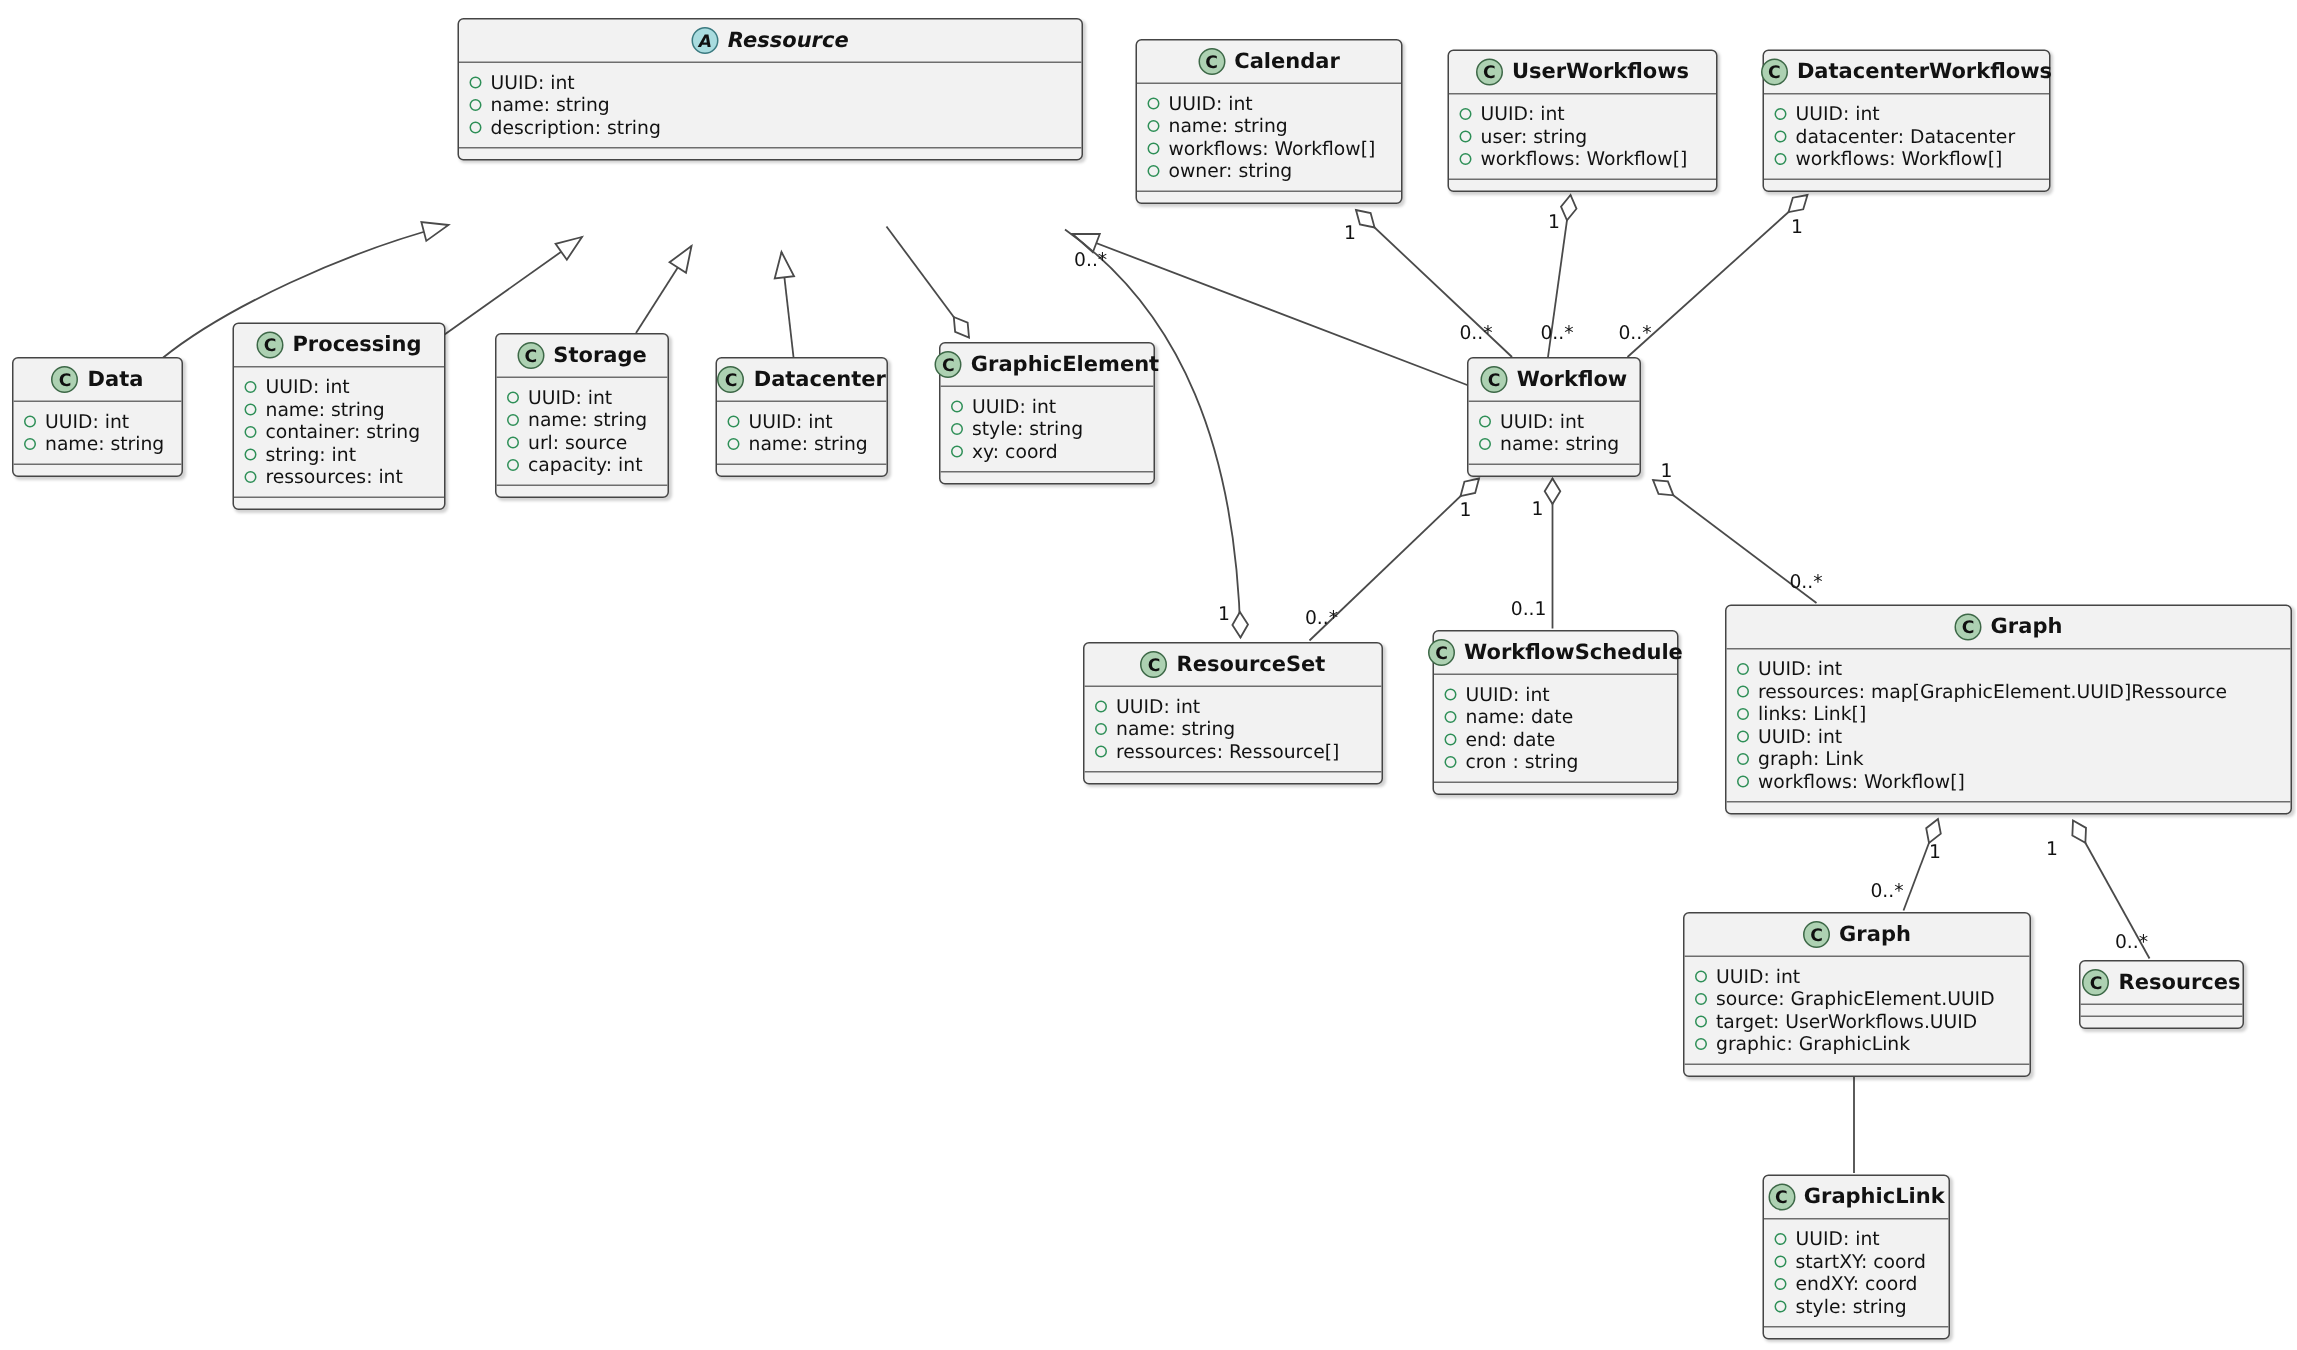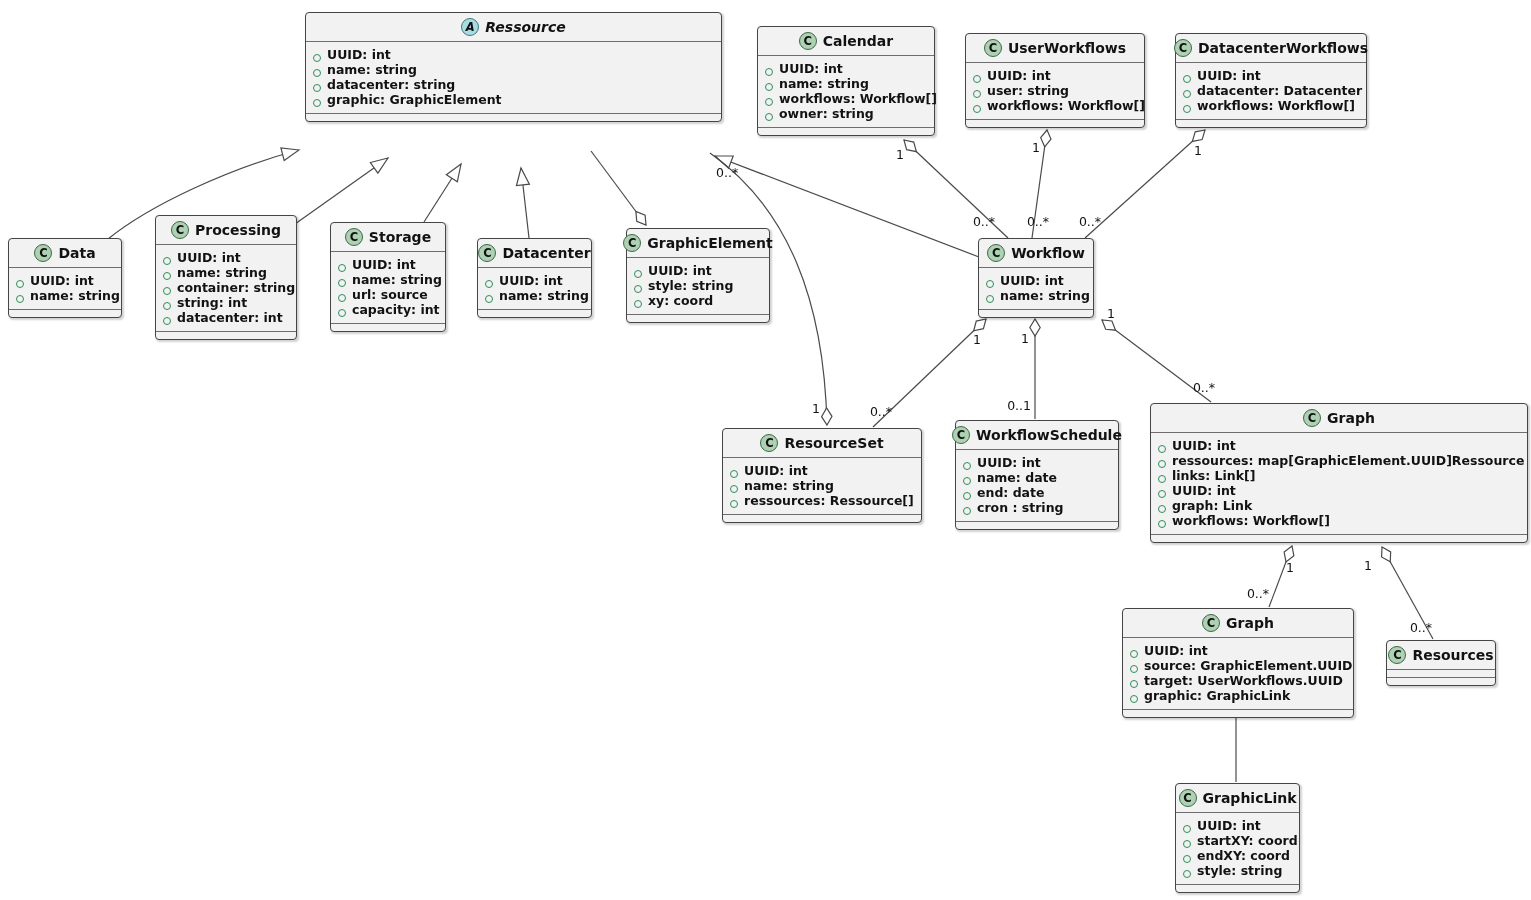--- a/index.html
+++ b/index.html
@@ -10,21 +10,21 @@
              box-shadow:1.5px 1.5px 2px rgba(0,0,0,.18);}
   .hdr{display:flex;align-items:center;justify-content:center;gap:6px;padding:4px 6px;
        min-height:20px;white-space:nowrap;}
   .cname{font-size:14px;font-weight:bold;}
   .cname.it{font-style:italic;}
   .circ{width:18px;height:18px;border-radius:50%;background:#ADD1B2;border:1px solid #3d6847;
         display:inline-flex;align-items:center;justify-content:center;font-weight:bold;
         font-size:11.5px;flex:0 0 18px;box-sizing:border-box;color:#101010;}
   .circ.abstract{background:#A9DCDF;border-color:#3b7a80;font-style:italic;}
   .attrs{border-top:1px solid #6e6e6e;padding:5px 7px 6px;}
-  .attr{font-size:12.5px;line-height:15px;display:flex;align-items:flex-end;gap:6px;white-space:nowrap;font-weight:bold;}
+  .attr{font-size:12.5px;line-height:15px;display:flex;align-items:center;gap:6px;white-space:nowrap;}
   .bullet{width:6px;height:6px;border-radius:50%;border:1.5px solid #2E8F57;flex:0 0 6px;box-sizing:content-box;}
   .foot{border-top:1px solid #6e6e6e;height:7px;}
   .mlabel{font-size:12.5px;fill:#121212;font-family:"DejaVu Sans",sans-serif;}
   path.edge{fill:none;stroke:#4a4a4a;stroke-width:1.2;}
 </style>
 </head>
 <body>
 
 <div id="canvas">
 
@@ -84,25 +84,21 @@
       <div class="attr">
           <span class="bullet"></span>
           <span>UUID: int</span>
         </div>
       <div class="attr">
           <span class="bullet"></span>
           <span>name: string</span>
         </div>
       <div class="attr">
           <span class="bullet"></span>
-          <span>datacenter: string</span>
-        </div>
-      <div class="attr">
-          <span class="bullet"></span>
-          <span>graphic: GraphicElement</span>
+          <span>description: string</span>
         </div>
     </div>
     <div class="foot"></div>
   </div>
 
   <div class="uml-class" style="left:8px;top:238px;width:112px;">
     <div class="hdr">
       <span class="circ">C</span>
       <span class="cname">Data</span>
     </div>
@@ -136,21 +132,21 @@
       <div class="attr">
           <span class="bullet"></span>
           <span>container: string</span>
         </div>
       <div class="attr">
           <span class="bullet"></span>
           <span>string: int</span>
         </div>
       <div class="attr">
           <span class="bullet"></span>
-          <span>datacenter: int</span>
+          <span>ressources: int</span>
         </div>
     </div>
     <div class="foot"></div>
   </div>
 
   <div class="uml-class" style="left:330px;top:222px;width:114px;">
     <div class="hdr">
       <span class="circ">C</span>
       <span class="cname">Storage</span>
     </div>

